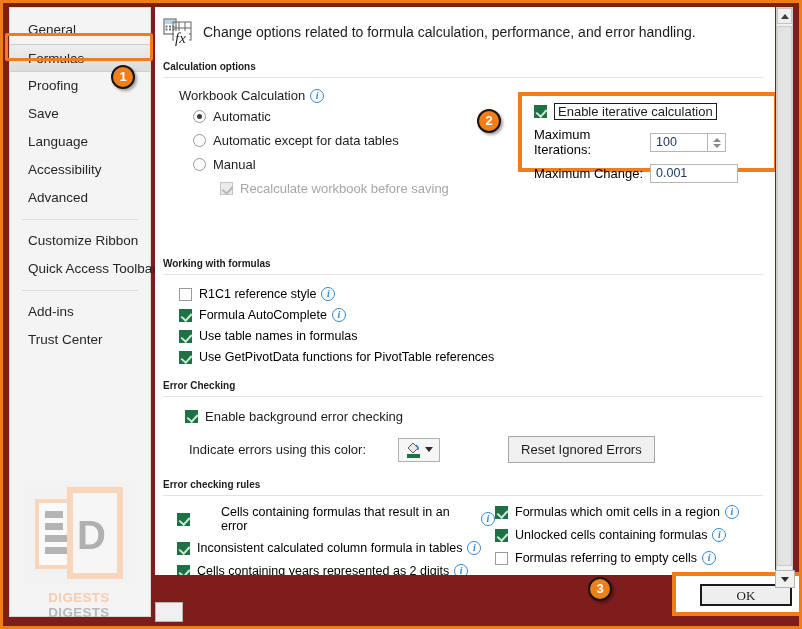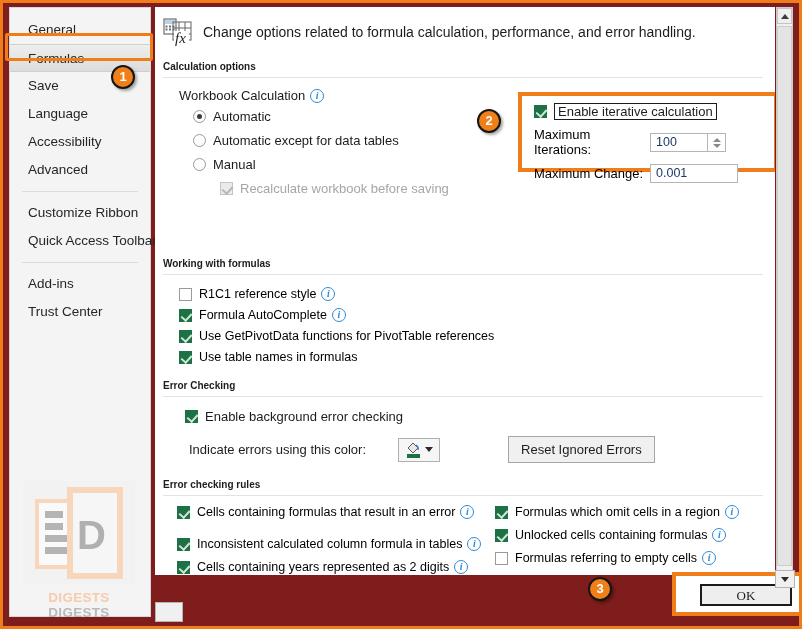--- a/index.html
+++ b/index.html
@@ -203,20 +203,21 @@
 </style>
 </head>
 <body>
 
 <div id="frame">
 
   <div id="sidebar">
     <div id="nav-list">
         <div class="nav-item">General</div>
         <div class="nav-item selected">Formulas</div>
+        <div class="nav-item">Proofing</div>
         <div class="nav-item">Save</div>
         <div class="nav-item">Language</div>
         <div class="nav-item">Accessibility</div>
         <div class="nav-item">Advanced</div>
         <div class="nav-sep"></div>
         <div class="nav-item">Customize Ribbon</div>
         <div class="nav-item">Quick Access Toolbar</div>
         <div class="nav-sep"></div>
         <div class="nav-item">Add-ins</div>
         <div class="nav-item">Trust Center</div>
@@ -330,25 +331,25 @@
           <span>R1C1 reference style</span>
           <span class="info">i</span>
         </div>
         <div class="rule" style="margin-bottom: 7px;">
           <span class="cb on"></span>
           <span>Formula AutoComplete</span>
           <span class="info">i</span>
         </div>
         <div class="rule" style="margin-bottom: 7px;">
           <span class="cb on"></span>
-          <span>Use GetPivotData functions for PivotTable references</span>
+          <span>Use table names in formulas</span>
         </div>
         <div class="rule" style="margin-bottom: 7px;">
           <span class="cb on"></span>
-          <span>Use table names in formulas</span>
+          <span>Use GetPivotData functions for PivotTable references</span>
         </div>
       </div>
 
     <div class="section-title" style="margin-top:16px;">Error Checking</div>
     <div class="section-rule"></div>
 
     <div style="position:relative; margin:12px 0 0 30px;">
       <div class="row">
         <span class="cb on"></span>
         <span>Enable background error checking</span>
@@ -367,21 +368,21 @@
         </span>
         <span class="btn" style="margin-left:44px;">Reset Ignored Errors</span>
       </div>
     </div>
 
     <div class="section-title" style="margin-top:16px;">Error checking rules</div>
     <div class="section-rule"></div>
 
     <div class="rules">
       <div class="rule-col left" id="rules-left">
-          <div class="rule" style="margin-bottom: 18px;">
+          <div class="rule" style="margin-bottom: 8px; gap: 24px;">
             <span class="cb on"></span>
             <span>Cells containing formulas that result in an error</span>
             <span class="info">i</span>
           </div>
           <div class="rule" style="margin-bottom: 9px;">
             <span class="cb on"></span>
             <span>Inconsistent calculated column formula in tables</span>
             <span class="info">i</span>
           </div>
           <div class="rule" style="margin-bottom: 9px;">

